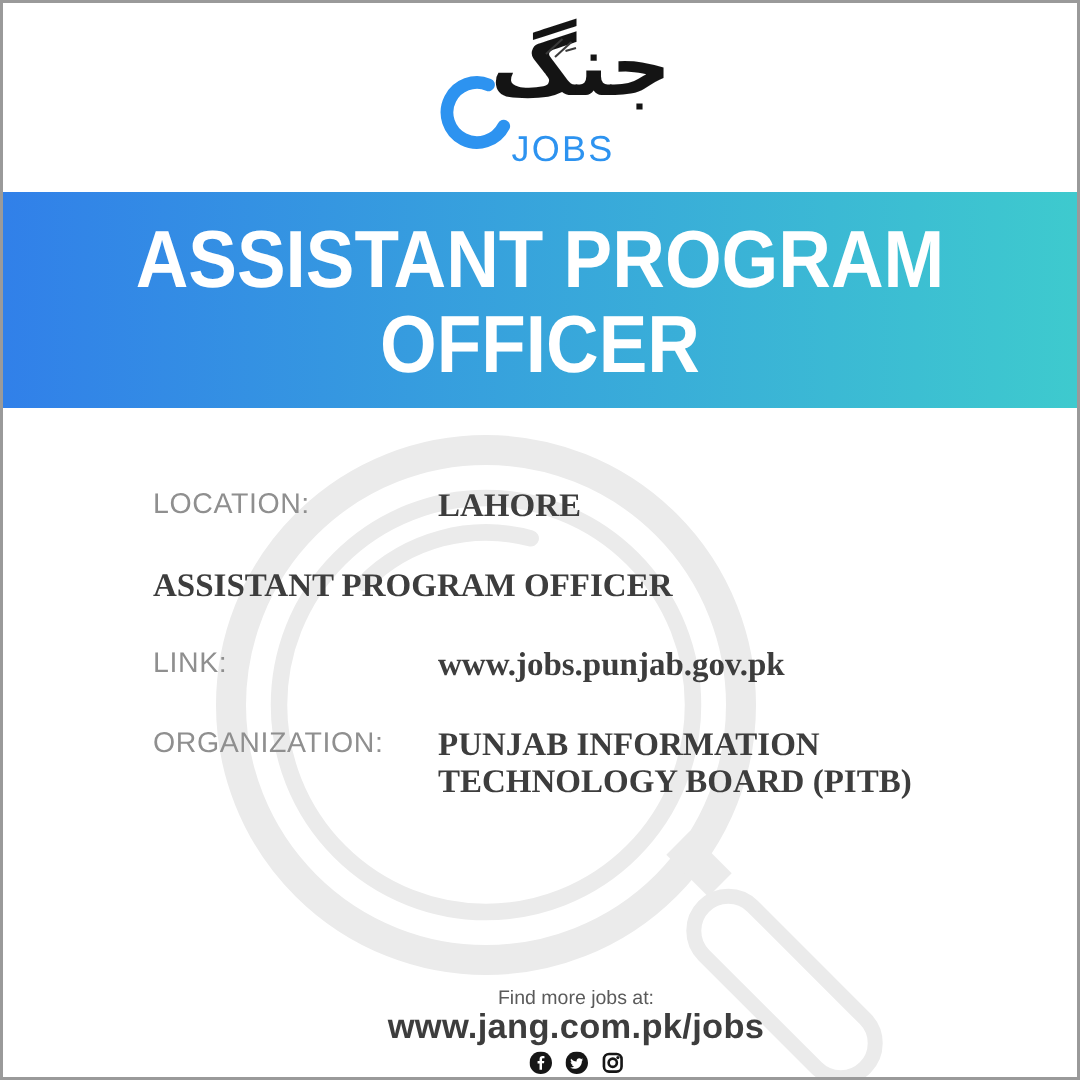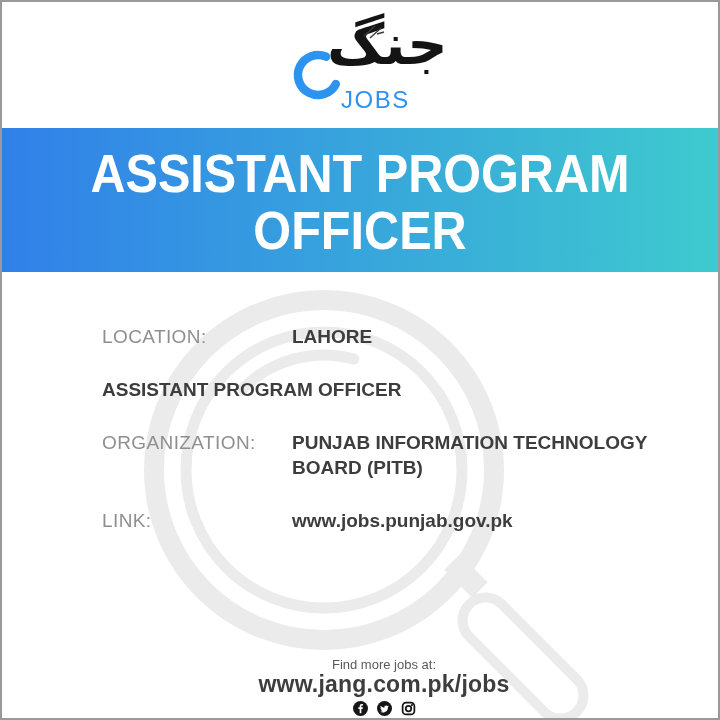--- a/index.html
+++ b/index.html
@@ -24,21 +24,21 @@
   .banner{position:absolute;left:0;top:126px;width:100%;height:144px;z-index:1;
           background:linear-gradient(90deg,var(--banner-gradient-left),var(--banner-gradient-right));
           display:flex;align-items:center;justify-content:center;}
   .banner h1{margin:0;padding-top:4px;color:#ffffff;font-size:54px;font-weight:bold;
              line-height:1.06;text-align:center;max-width:640px;transform:scaleX(.9);}
 
   
   .details{position:absolute;left:100px;right:14px;top:322px;z-index:1;}
   .row{display:flex;margin-bottom:28px;line-height:25px;}
   .row .lbl{flex:0 0 190px;width:190px;color:var(--label-gray);font-size:19px;letter-spacing:.4px;}
-  .row .val{font-weight:bold;color:var(--value-dark);font-size:19px;max-width:445px;}
+  .row .val{font-weight:bold;color:var(--value-dark);font-size:22px;max-width:445px;font-family:Liberation Serif, serif;}
 
   
   .footer{position:absolute;left:0;top:655px;width:100%;text-align:center;z-index:1;margin-left:24px;}
   .tagline{font-size:13px;color:#5a5a5a;line-height:15px;}
   .url{font-size:23px;font-weight:bold;color:var(--value-dark);line-height:24px;letter-spacing:.2px;}
   .social{margin-top:5px;display:flex;justify-content:center;gap:9px;}
   .social span{display:inline-block;width:15px;height:15px;cursor:pointer;}
   .social svg{display:block;}
 </style>
 </head>
@@ -77,26 +77,26 @@
 
   <div class="details">
     <div class="row">
       <span class="lbl">LOCATION:</span>
       <span class="val">LAHORE</span>
     </div>
     <div class="row">
       <span class="val">ASSISTANT PROGRAM OFFICER</span>
     </div>
     <div class="row">
+      <span class="lbl">LINK:</span>
+      <span class="val">www.jobs.punjab.gov.pk</span>
+    </div>
+    <div class="row">
       <span class="lbl">ORGANIZATION:</span>
       <span class="val">PUNJAB INFORMATION TECHNOLOGY BOARD (PITB)</span>
-    </div>
-    <div class="row">
-      <span class="lbl">LINK:</span>
-      <span class="val">www.jobs.punjab.gov.pk</span>
     </div>
     <div class="row">
     </div>
   </div>
 
   <div class="footer">
     <div class="tagline">Find more jobs at:</div>
     <div class="url">www.jang.com.pk/jobs</div>
     <div class="social">
       <span title="Facebook">

